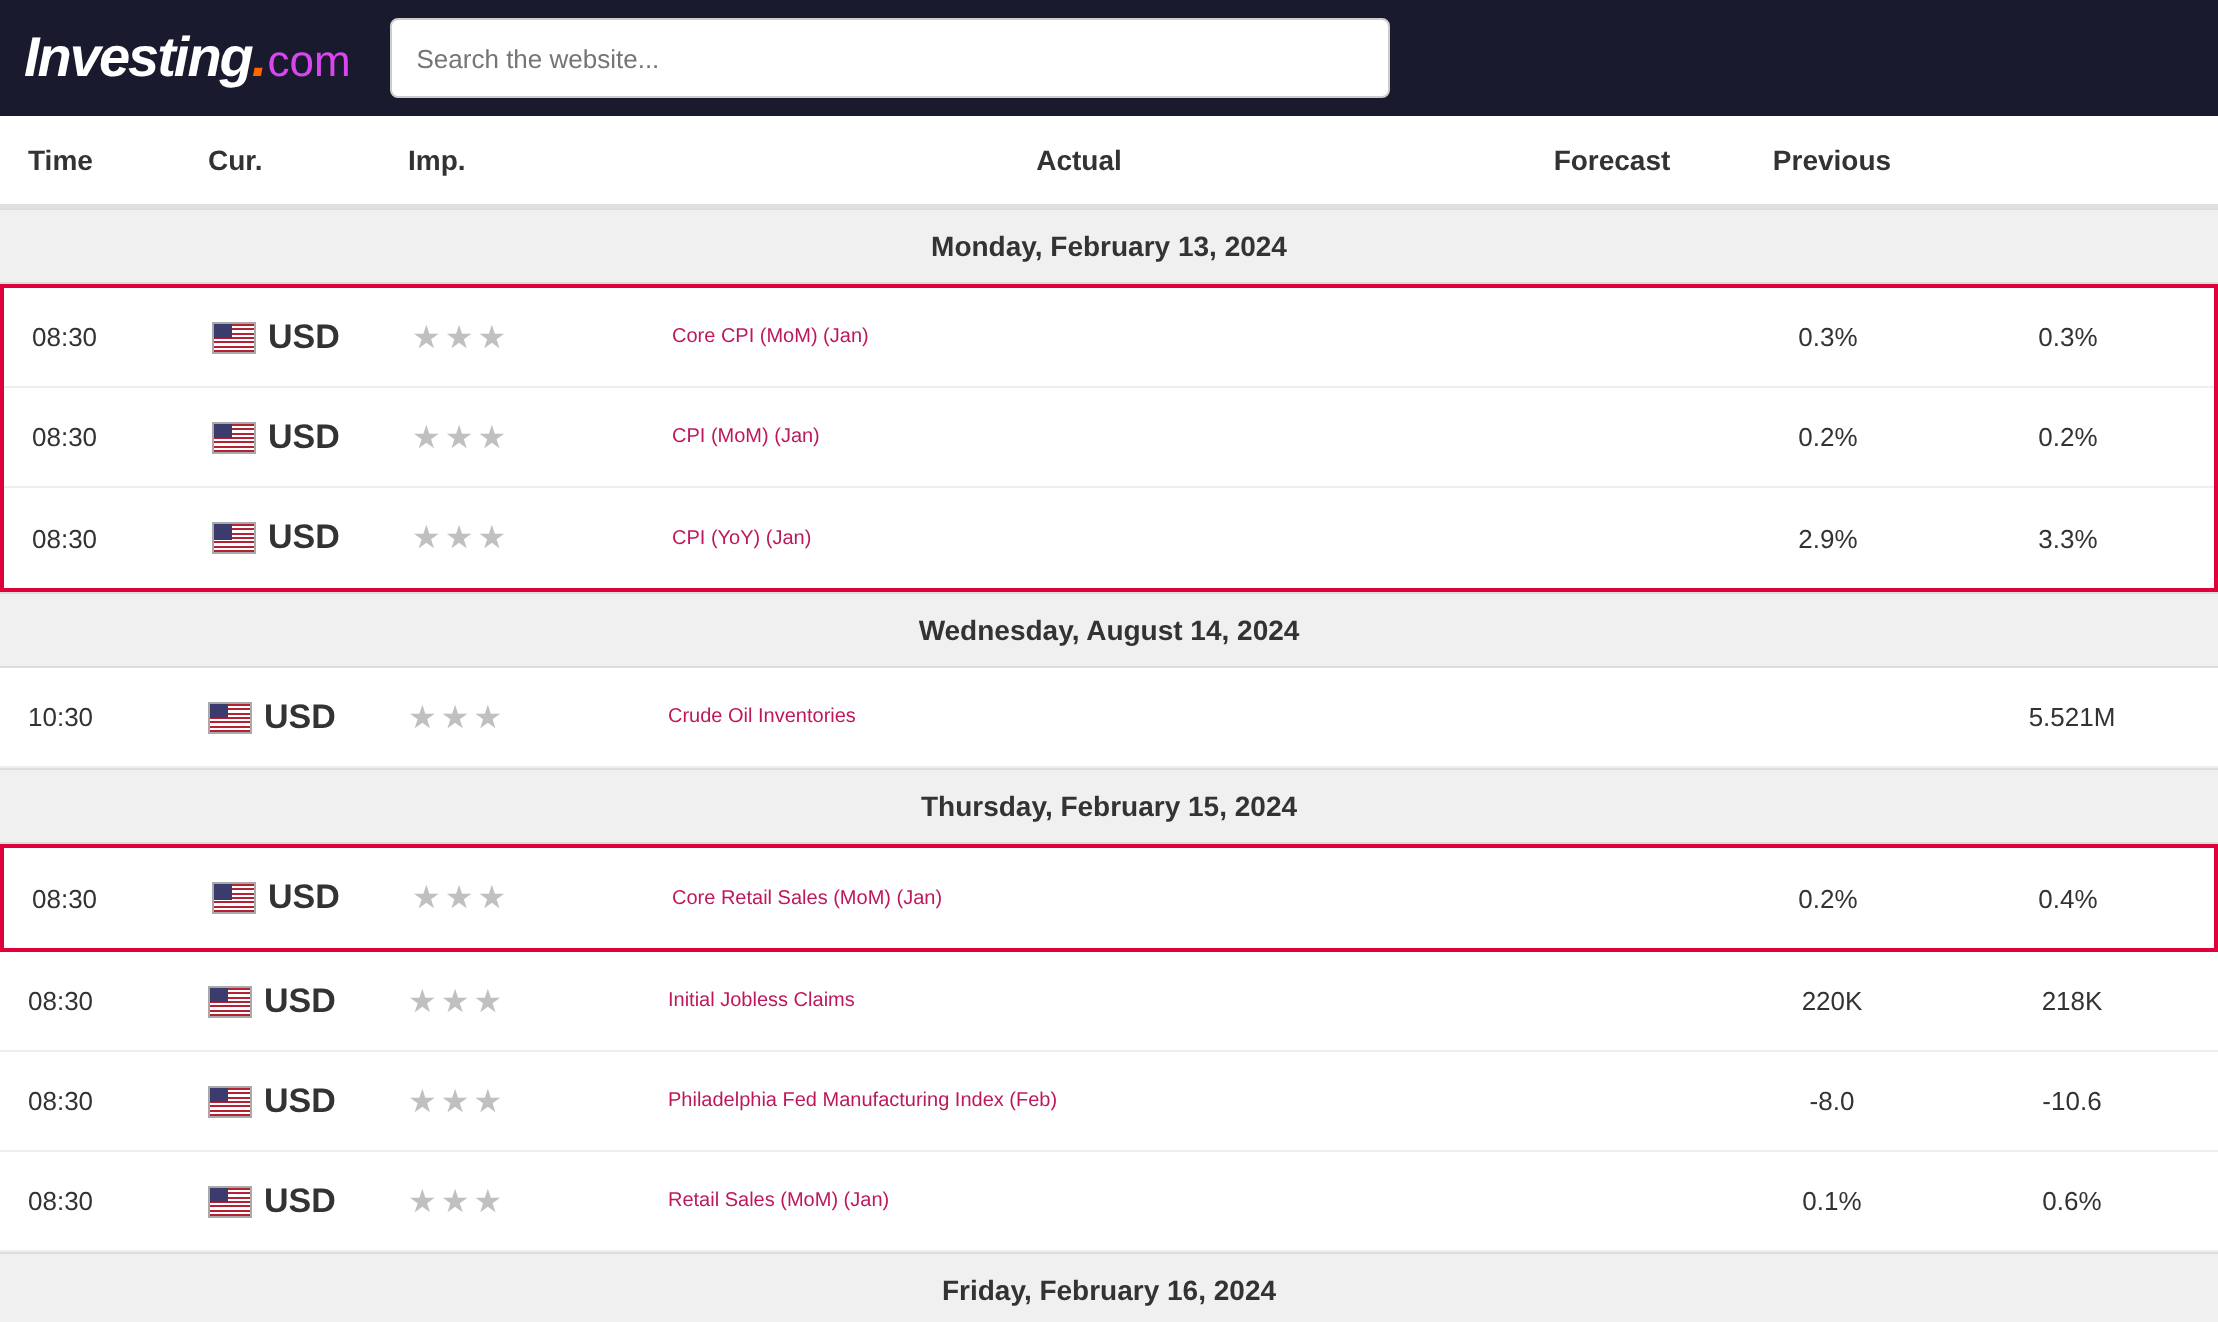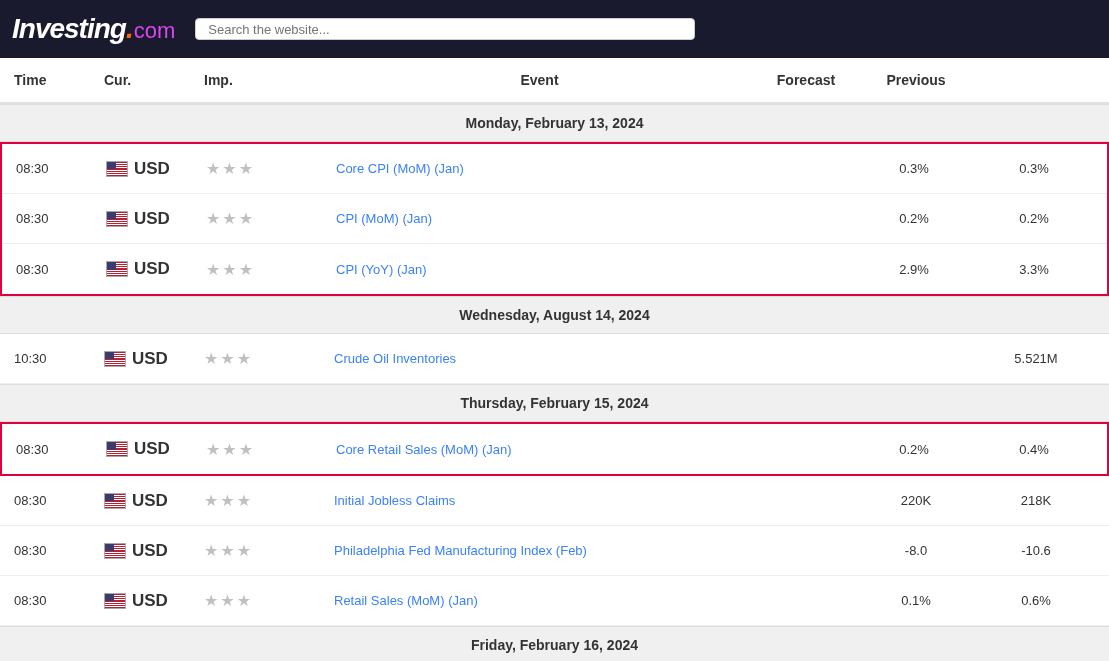--- a/index.html
+++ b/index.html
@@ -33,21 +33,21 @@
     }
     .logo-com {
       color: #d946ef;
       font-size: 22px;
       font-weight: 400;
     }
     .search-box {
       margin-left: 20px;
       flex: 1;
       max-width: 500px;
-      height: 22px;
+      height: 40px;
       border: 1px solid #ccc;
       border-radius: 4px;
       padding: 0 12px;
       font-size: 13px;
       color: #999;
       background: #fff;
     }
 
     
     .table-container {
@@ -168,22 +168,22 @@
     .cell-time {
       font-size: 13px;
       color: #333;
     }
     .cell-cur {
       font-size: 17px;
       font-weight: bold;
       color: #333;
     }
     .cell-event {
-      font-size: 13px;
-      color: #3b82f6;
+      font-size: 10px;
+      color: #be185d;
     }
     .cell-value {
       text-align: center;
       font-size: 13px;
       color: #333;
     }
 
     .section-wrapper {
       border: 2px solid #e0003c;
       margin: 0 0 0 0;
@@ -203,21 +203,21 @@
   </div>
   <input class="search-box" type="text" placeholder="Search the website..." style="">
 </div>
 
 <div class="table-container">
 
   <div class="col-headers">
     <div>Time</div>
     <div>Cur.</div>
     <div>Imp.</div>
-    <div class="col-actual">Event</div>
+    <div class="col-actual">Actual</div>
     <div class="col-forecast">Forecast</div>
     <div class="col-previous">Previous</div>
   </div>
 
   <div class="date-header">Monday, February 13, 2024</div>
   <div class="section-wrapper">
 
     <div class="highlighted-row">
       <div class="cell-time">08:30</div>
       <div class="currency-cell">

